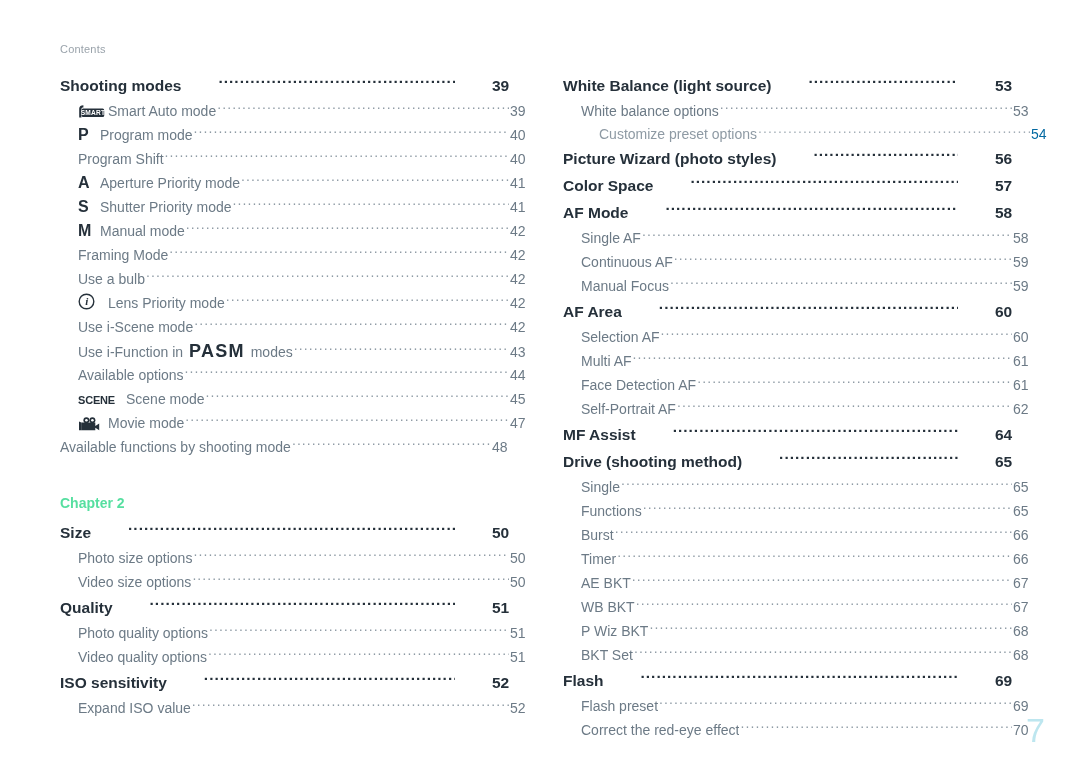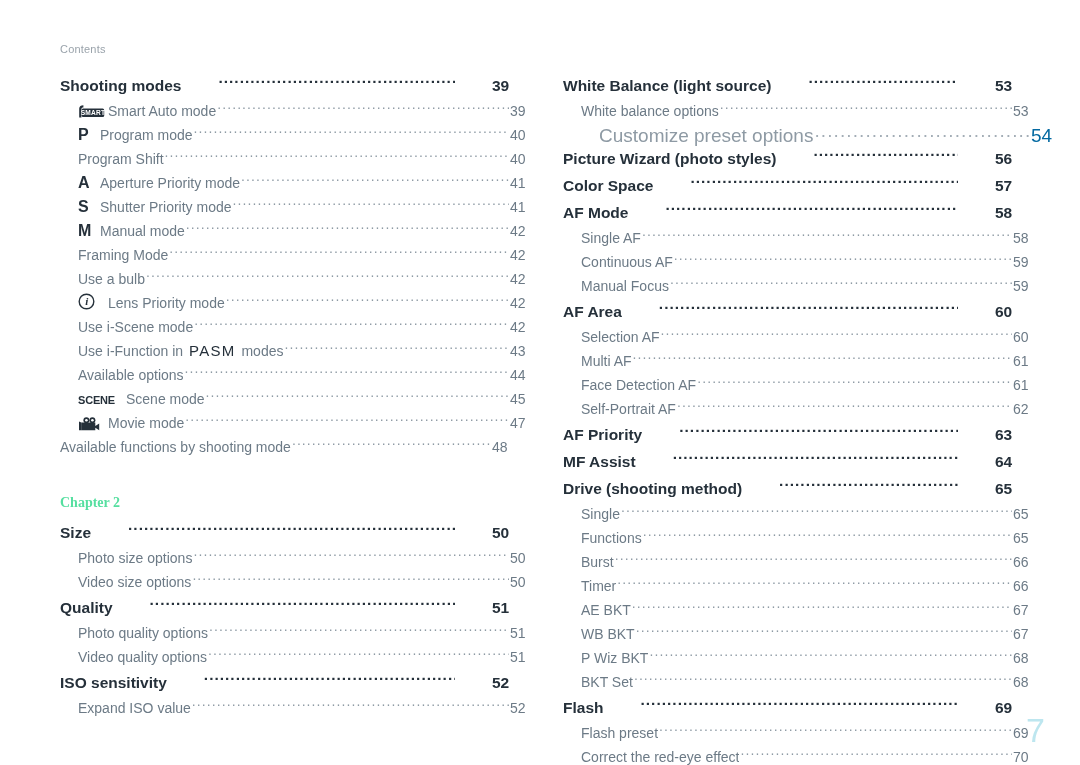--- a/index.html
+++ b/index.html
@@ -98,21 +98,21 @@
     color: #6c7a86;
     height: 24px;
     line-height: 24px;
     padding-left: 18px;
   }
   .lvl2 .leader::before { color: #8e9aa4; }
   .lvl2 .pg { color: #6c7a86; }
 
   
   .lvl3 {
-    font-size: 19px;
+    font-size: 14px;
     color: #8e9aa4;
     height: 22px;
     line-height: 22px;
     padding-left: 36px;
   }
   .lvl3 .leader::before { color: #a3adb6; }
   .lvl3 .pg { color: #0369a1; }
 
   
   .iconslot {
@@ -147,32 +147,31 @@
     position: relative;
     top: 2px;
   }
   .icon-movie {
     display: inline-block;
     position: relative;
     top: 3px;
   }
 
   .pasm {
-    font-weight: normal;
-    font-size: 15px;
+    font-weight: bold;
+    font-size: 18px;
     color: #25303a;
     letter-spacing: 1.3px;
     padding: 0 2px;
   }
 
   
   .chapter-block {
     margin-top: 34px;
     margin-bottom: 6px;
-    font-family: Liberation Serif, serif;
   }
   .chapter-kicker {
     font-size: 14px;
     font-weight: bold;
     color: #56dfa0;
     line-height: 20px;
     margin-bottom: 2px;
   }
   .chapter-title {
     font-size: 25px;
@@ -422,25 +421,20 @@
             <span class="label">Face Detection AF</span>
             <span class="leader"></span>
             <span class="pg">61</span>
           </div>
           <div class="entry lvl2 noicon">
             <span class="label">Self-Portrait AF</span>
             <span class="leader"></span>
             <span class="pg">62</span>
           </div>
           <div class="entry lvl1 noicon">
-            <span class="label">AF Priority</span>
-            <span class="leader"></span>
-            <span class="pg">63</span>
-          </div>
-          <div class="entry lvl1 noicon">
             <span class="label">MF Assist</span>
             <span class="leader"></span>
             <span class="pg">64</span>
           </div>
           <div class="entry lvl1 noicon">
             <span class="label">Drive (shooting method)</span>
             <span class="leader"></span>
             <span class="pg">65</span>
           </div>
           <div class="entry lvl2 noicon">

